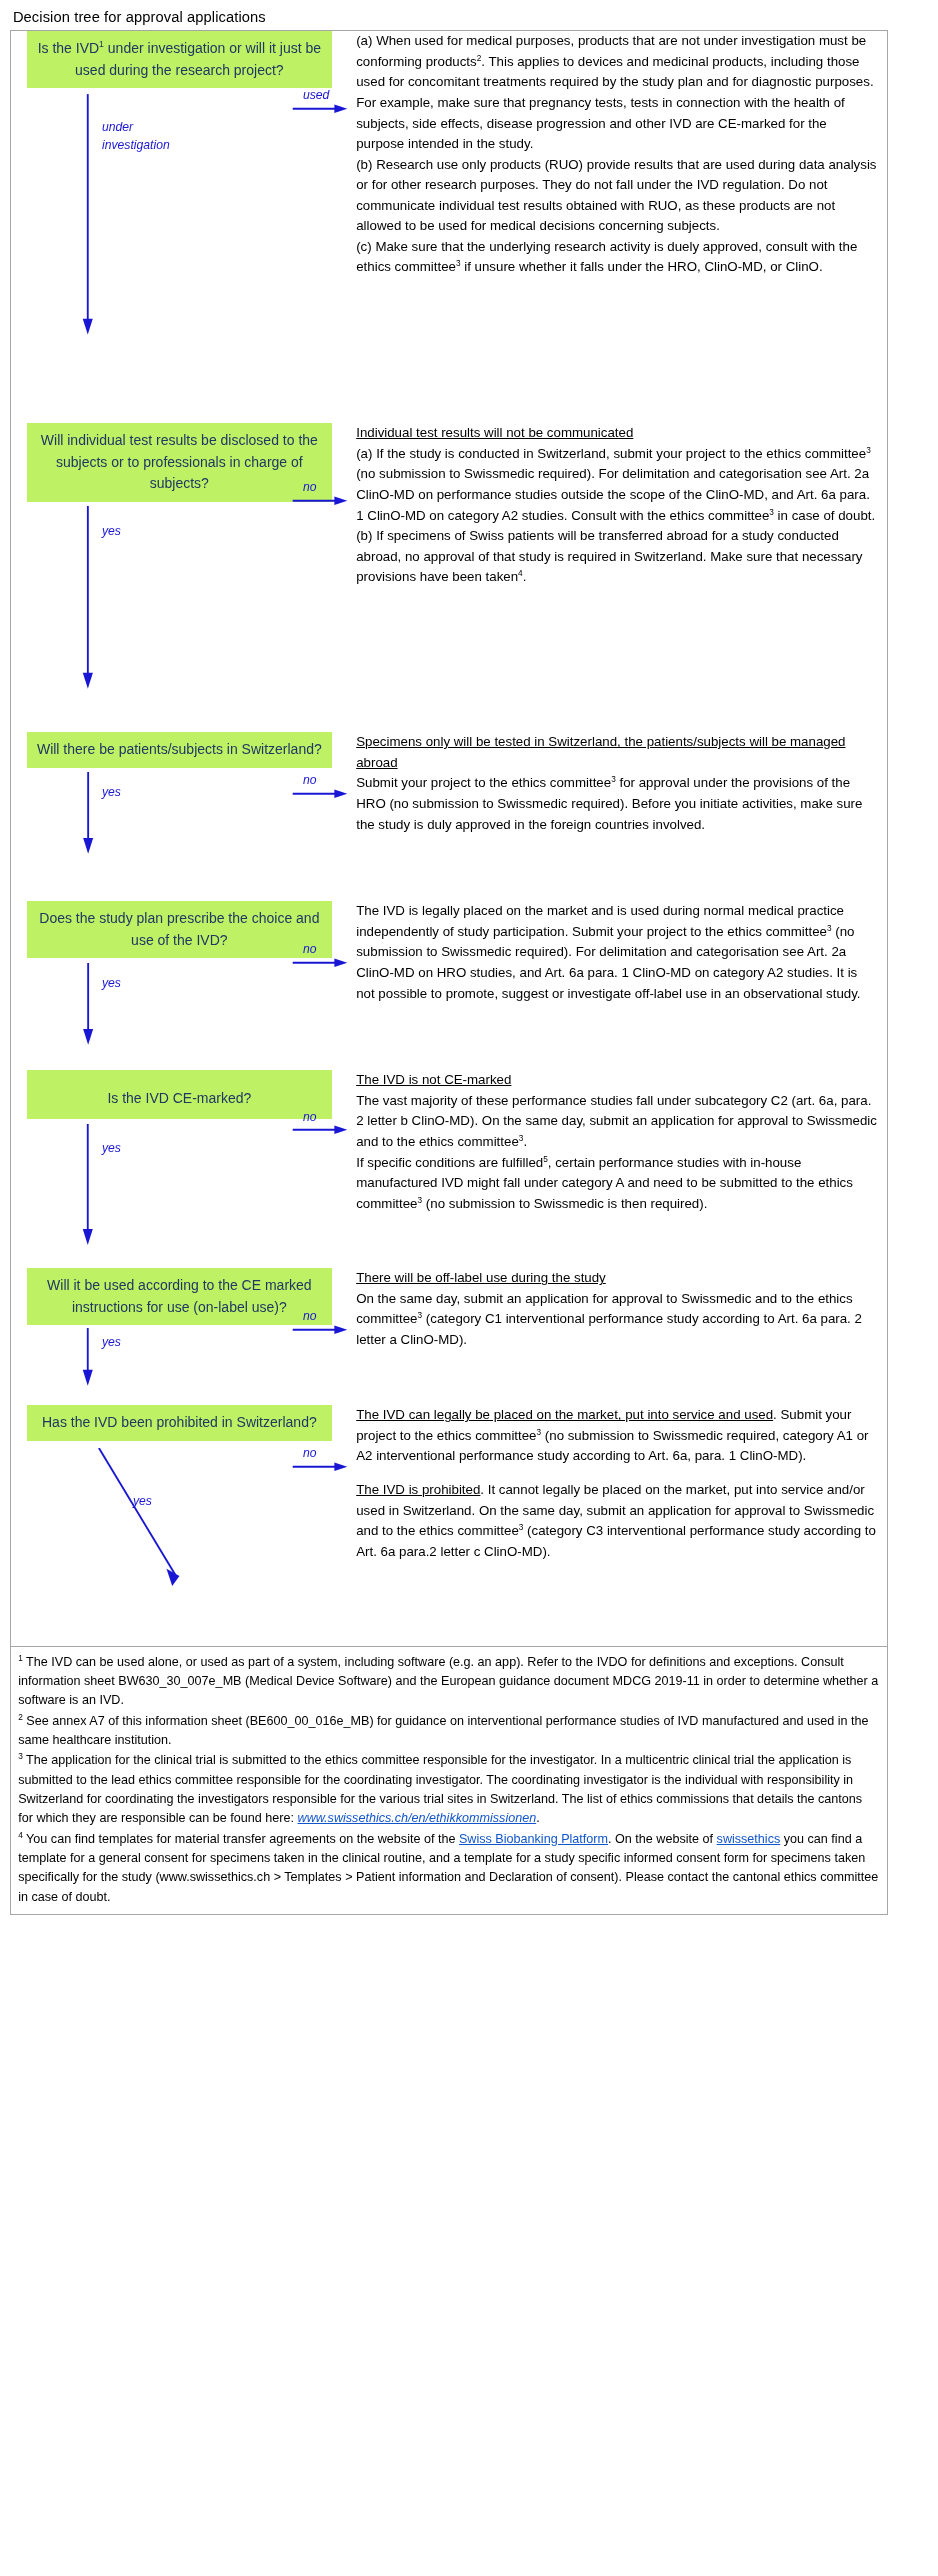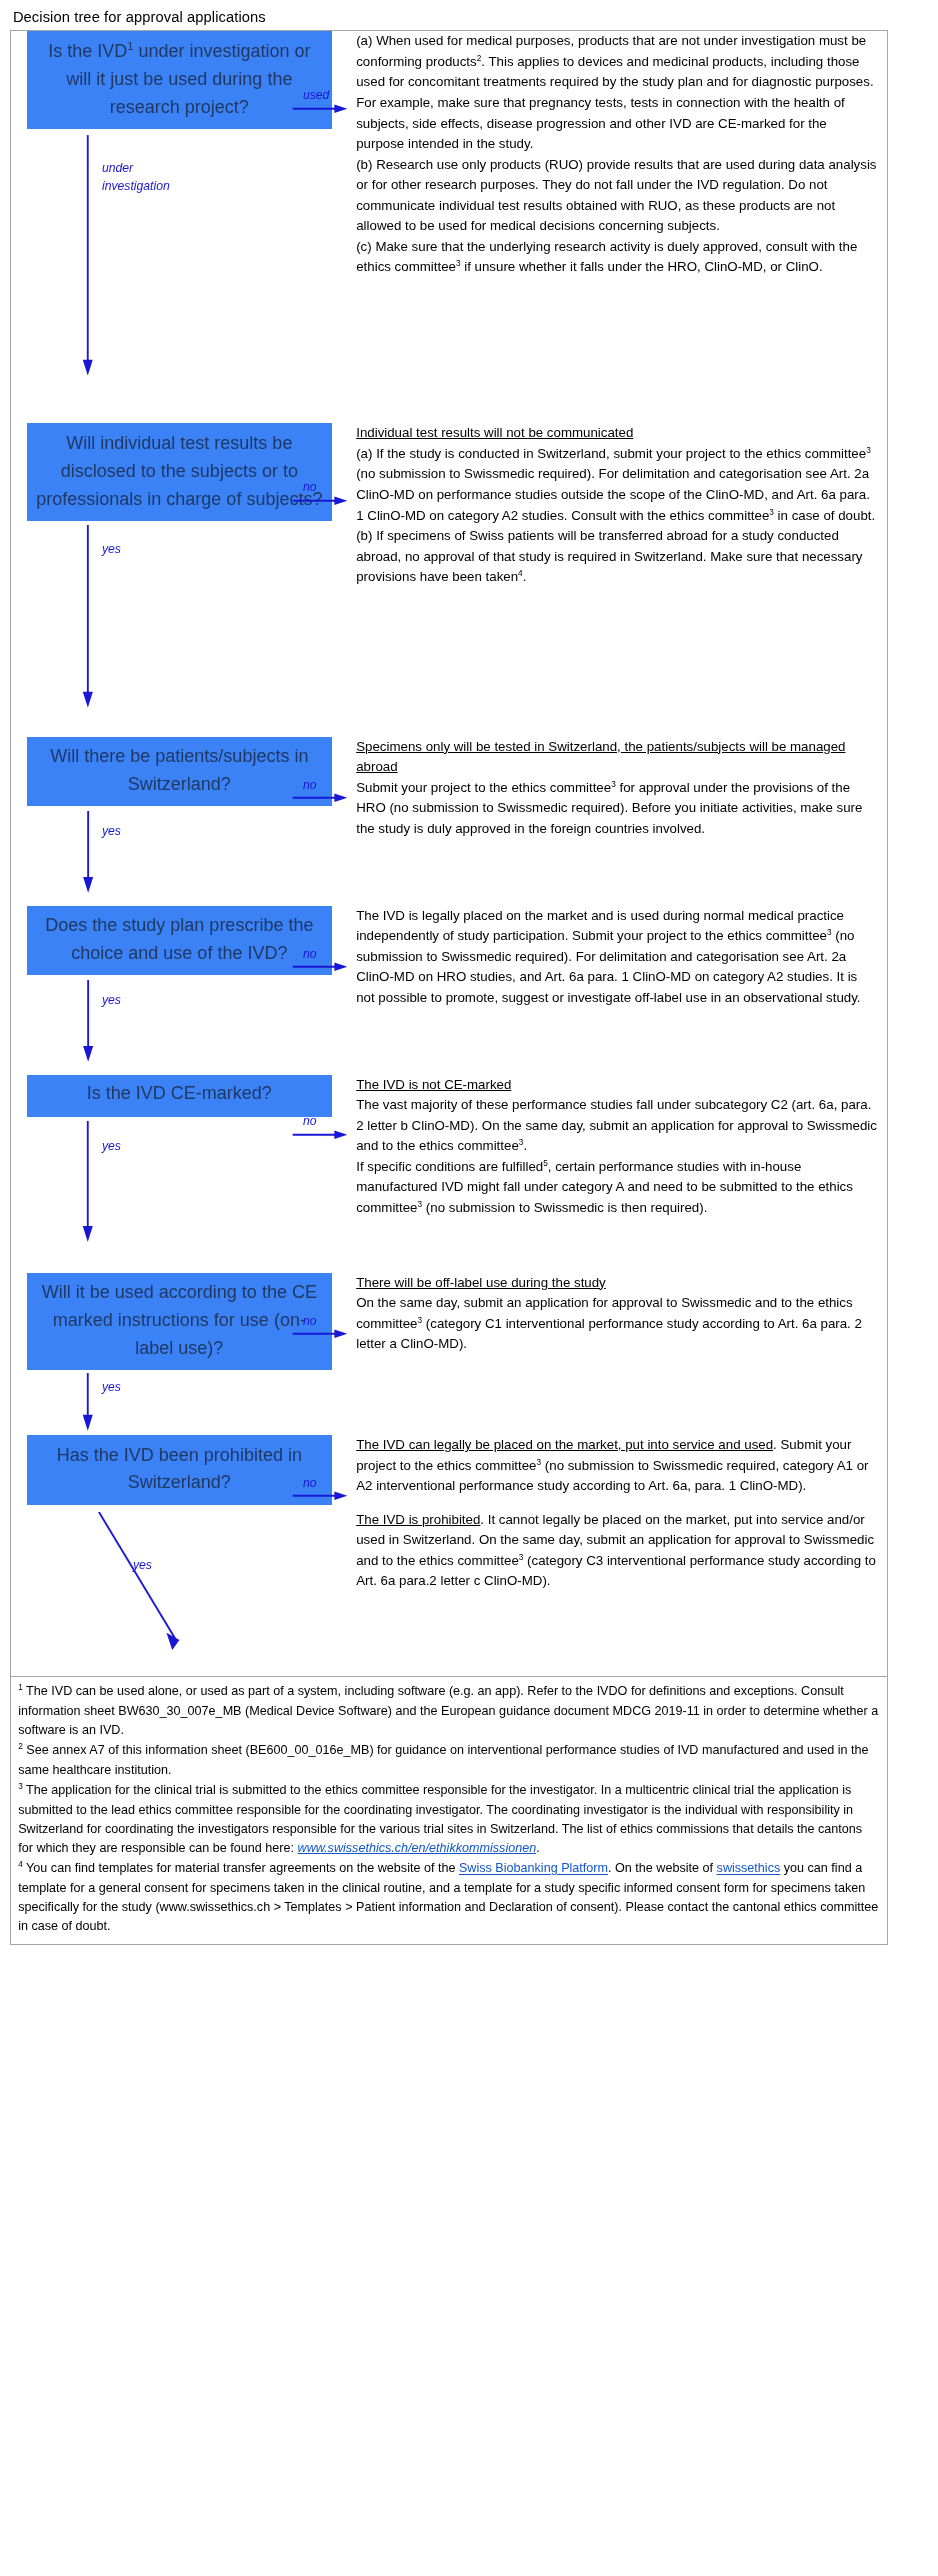--- a/index.html
+++ b/index.html
@@ -40,23 +40,23 @@
     flex: 0 0 338px;
     position: relative;
   }
   .right-col {
     flex: 1 1 auto;
     padding-left: 7.2px;
     padding-right: 10px;
   }
   
   .qbox {
-    background: #3b82f6;
+    background: #bef264;
     color: #1f3864;
-    font-size: 18px;
+    font-size: 14px;
     line-height: 1.55;
     text-align: center;
     padding: 6.5px 8.6px 7.2px 8.6px;
     margin-left: 16px;
     margin-right: 17.3px;
   }
   .qbox sup { font-size: 0.62em; vertical-align: super; }
   
   .harrow {
     position: absolute;
@@ -228,21 +228,21 @@
         </div>
       </div>
       <div class="right-col ans">
         <p>The IVD is legally placed on the market and is used during normal medical practice independently of study participation. Submit your project to the ethics committee<sup>3</sup> (no submission to Swissmedic required). For delimitation and categorisation see Art. 2a ClinO-MD on HRO studies, and Art. 6a para. 1 ClinO-MD on category A2 studies. It is not possible to promote, suggest or investigate off-label use in an observational study.</p>
       </div>
     </div>
 
     <div class="row" style="min-height:198px;">
       <div class="left-col">
         <div style="position:relative;">
-          <div class="qbox" style="padding-top:5px;padding-bottom:9.4px;">Is the IVD CE-marked?</div>
+          <div class="qbox" style="padding-top:18px;padding-bottom:9.4px;">Is the IVD CE-marked?</div>
           <div class="harrow" style="top:0px;">
             <div class="lbl">no</div>
             <svg width="58" height="11.5" viewBox="0 0 80 16">
               <line x1="2" y1="8" x2="62" y2="8" stroke="#1a17d4" stroke-width="2.6"></line>
               <polygon points="60,2 78,8 60,14" fill="#1a17d4"></polygon>
             </svg>
           </div>
         </div>
         <div class="varrow" style="height:133px;">
           <svg width="180" height="126" viewBox="0 0 250 175" style="position:absolute;left:55px;top:4.3px;">

